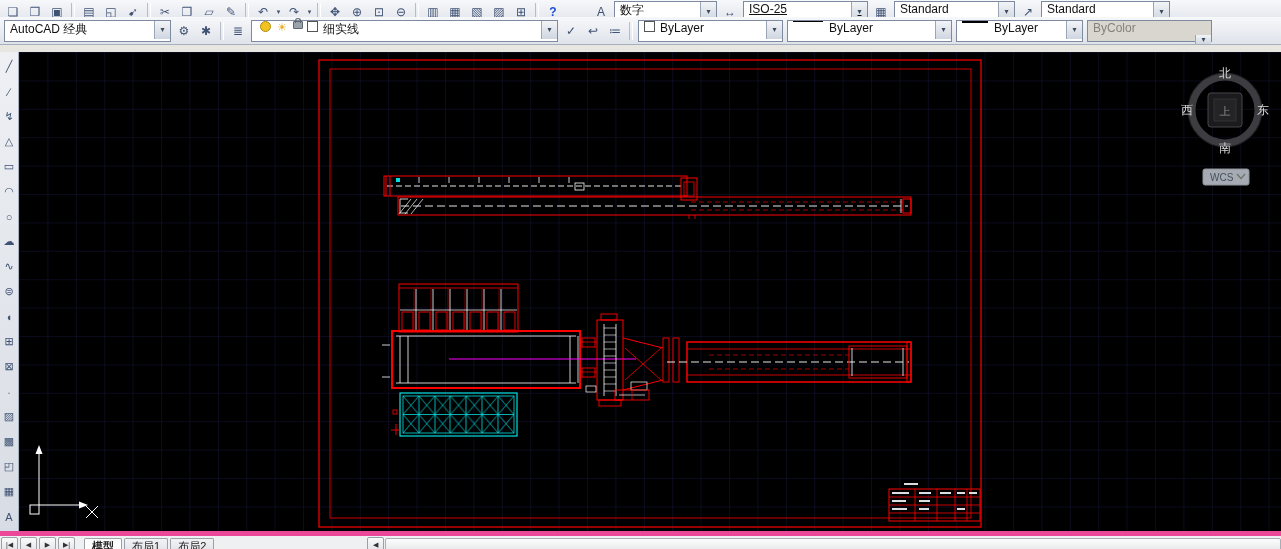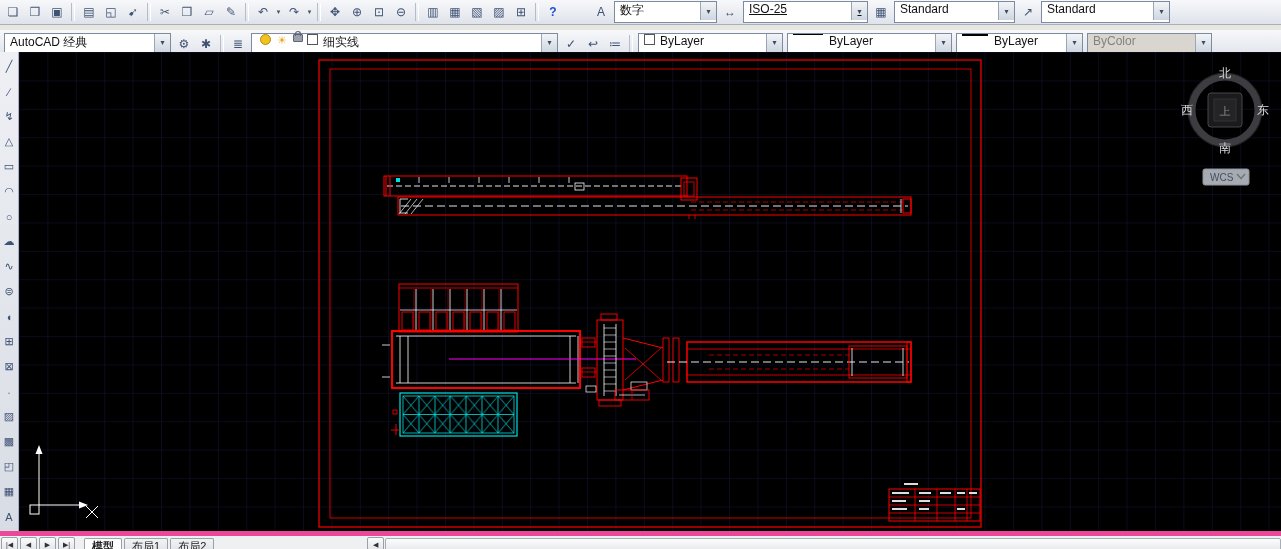--- a/index.html
+++ b/index.html
@@ -1,21 +1,21 @@
 <!DOCTYPE html>
 <html><head>
 <meta charset="utf-8">
 <style>
   html,body{margin:0;padding:0;width:1281px;height:549px;overflow:hidden;
     font-family:"Liberation Sans",sans-serif;background:#e8e6e0;
     -webkit-font-smoothing:antialiased;}
   .row1,.row2{position:absolute;left:0;right:0;display:flex;align-items:center;
     background:linear-gradient(#f7f8fa,#dfe3ea);border-bottom:1px solid #a9b0bd;}
   .row1{top:0;height:24px;padding:0 2px;}
-  .row2{top:30px;height:27px;padding:0 2px;}
+  .row2{top:17px;height:27px;padding:0 2px;}
   .tbtn{min-width:20px;height:20px;display:flex;align-items:center;justify-content:center;
     font-size:12px;color:#3f5273;border:1px solid transparent;border-radius:2px;cursor:default;}
   .dd{width:9px;height:20px;display:flex;align-items:center;justify-content:center;
     font-size:7px;color:#44516b;}
   .sep{width:2px;height:18px;margin:0 3px;border-left:1px solid #b6bcc8;border-right:1px solid #fff;}
   .combo{height:20px;background:#fff;border:1px solid #7d8aa0;display:flex;
     font-size:12px;color:#111;padding-left:5px;margin:12px 2px;position:relative;}
   .combo .arrow{margin-left:auto;width:15px;height:18px;background:linear-gradient(#f2f4f7,#cfd6e0);
     border-left:1px solid #9aa5b5;display:flex;align-items:center;justify-content:center;
     font-size:8px;color:#3c4works;color:#3c4a63;}
@@ -136,21 +136,21 @@
   <div class="combo" style="width:158px;">
     <span class="ltline"></span>
     <span>ByLayer</span>
     <span class="arrow">▾</span>
   </div>
   <div class="combo" style="width:120px;">
     <span class="lwline"></span>
     <span>ByLayer</span>
     <span class="arrow">▾</span>
   </div>
-  <div class="combo disabled" style="width:118px;">
+  <div class="combo disabled" style="width:118px;flex-direction:column;">
     <span>ByColor</span>
     <span class="arrow">▾</span>
   </div>
 </div>
 
 <div class="main">
   <div class="drawbar">
     <span class="tbtn">╱</span>
     <span class="tbtn">∕</span>
     <span class="tbtn">↯</span>

